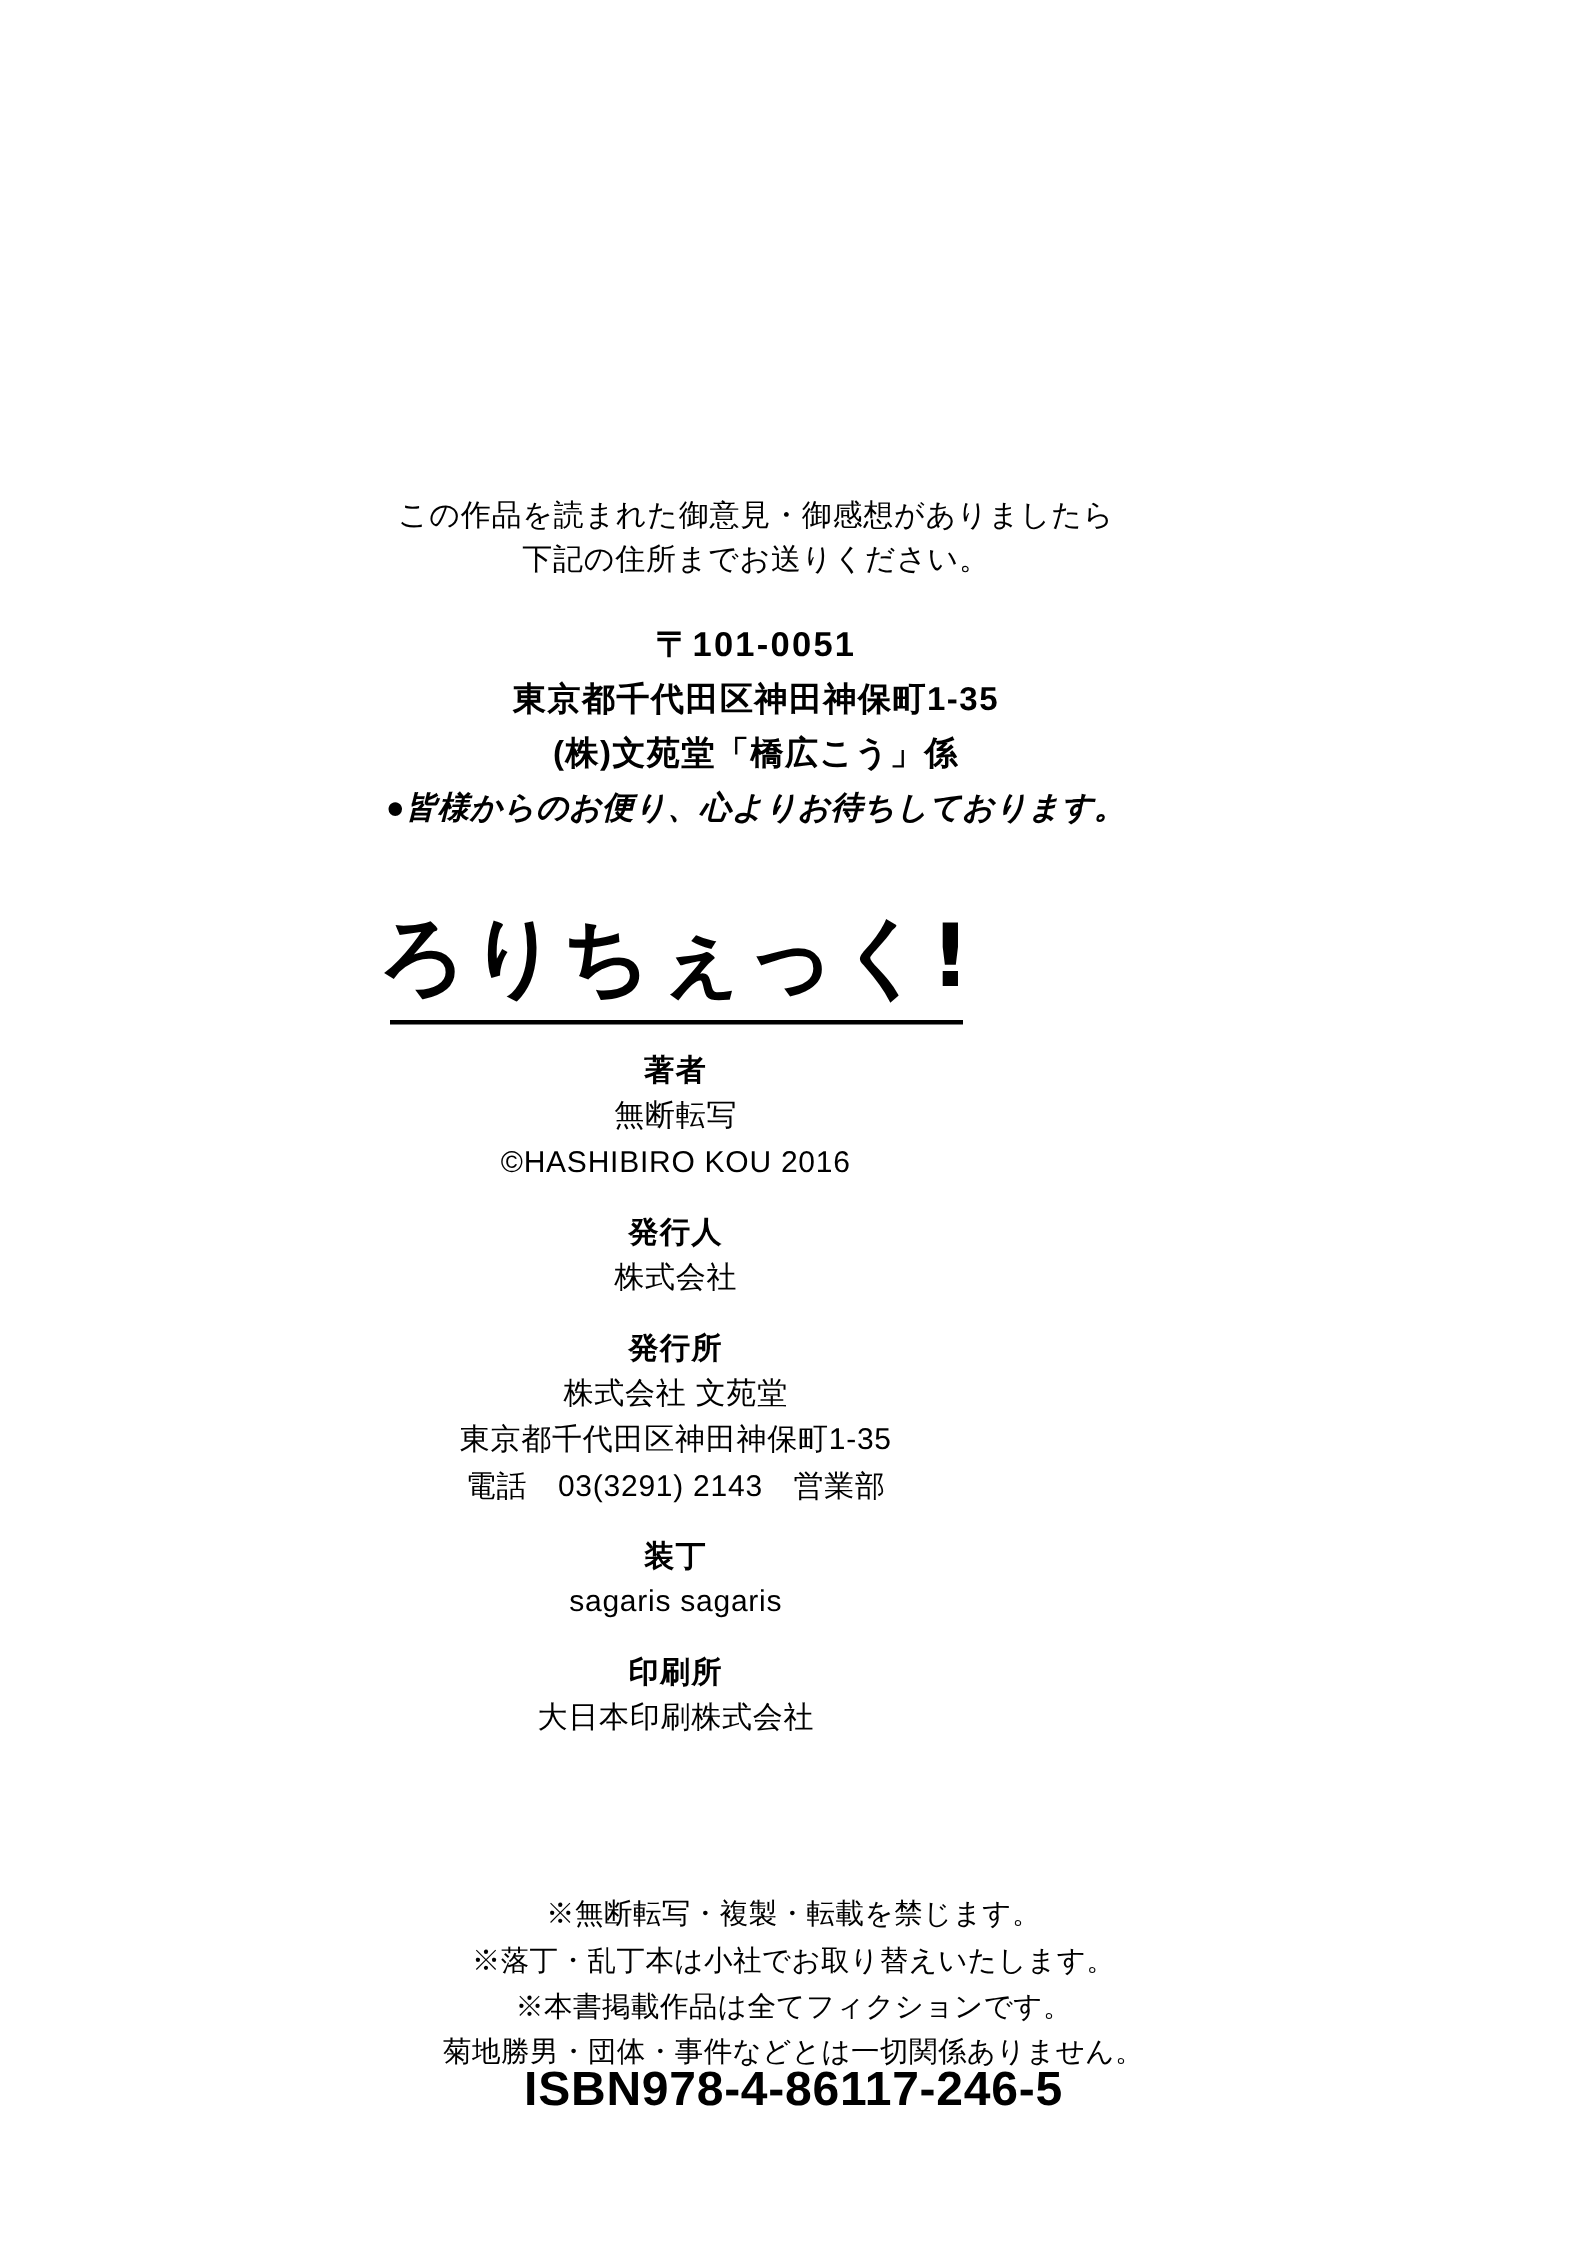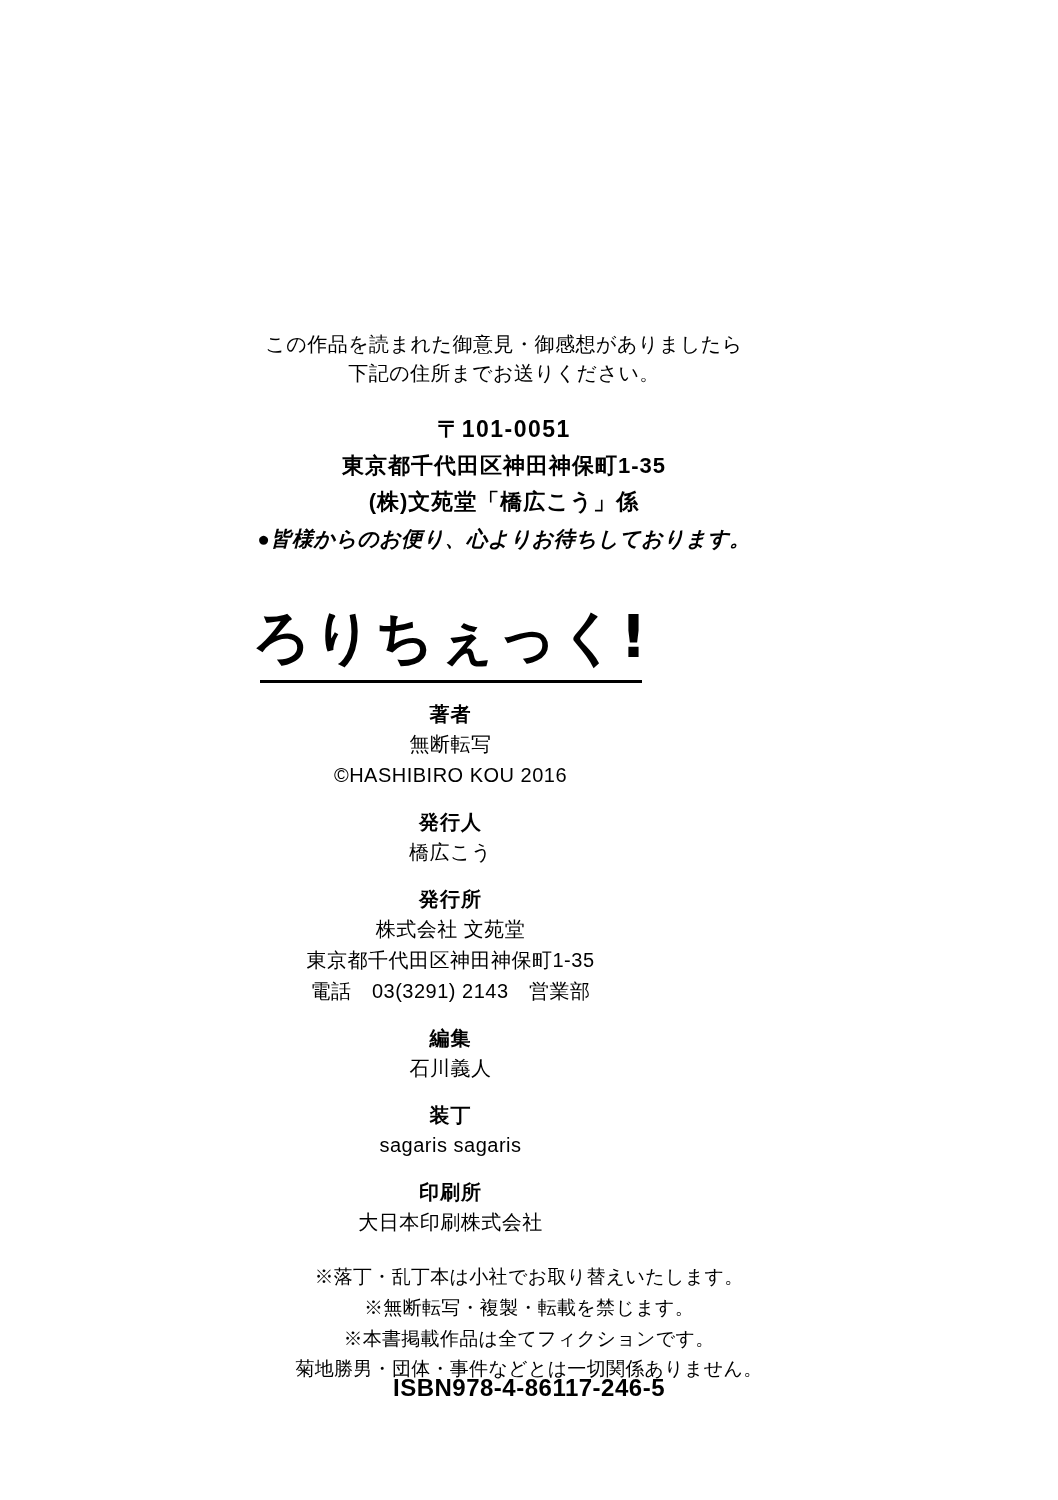--- a/index.html
+++ b/index.html
@@ -120,21 +120,21 @@
     letter-spacing: 0.3px;
     line-height: 1.62;
   }
 
   .isbn {
     position: absolute;
     top: 1374px;
     left: 0;
     width: 1058px;
     text-align: center;
-    font-size: 24px;
+    font-size: 32px;
     font-weight: bold;
     letter-spacing: 0.5px;
   }
 </style>
 </head>
 <body>
 
 <div class="page">
 
   <div class="feedback">
@@ -152,48 +152,44 @@
 
 
     <div class="section">
       <div class="head">著者</div>
       <div class="val">無断転写</div>
       <div class="val latin">©HASHIBIRO KOU 2016</div>
     </div>
 
     <div class="section">
       <div class="head">発行人</div>
-      <div class="val">橋広こう</div>
+      <div class="val">株式会社</div>
     </div>
 
     <div class="section">
       <div class="head">発行所</div>
       <div class="val">株式会社 文苑堂</div>
       <div class="val">東京都千代田区神田神保町1-35</div>
       <div class="val">電話　03(3291) 2143　営業部</div>
     </div>
 
-    <div class="section">
-      <div class="head">編集</div>
-      <div class="val">石川義人</div>
-    </div>
 
     <div class="section">
       <div class="head">装丁</div>
       <div class="val latin">sagaris sagaris</div>
     </div>
 
     <div class="section">
       <div class="head">印刷所</div>
       <div class="val">大日本印刷株式会社</div>
     </div>
   </div>
 
   <div class="disclaimer">
+    <span class="d">※無断転写・複製・転載を禁じます。</span>
     <span class="d">※落丁・乱丁本は小社でお取り替えいたします。</span>
-    <span class="d">※無断転写・複製・転載を禁じます。</span>
     <span class="d">※本書掲載作品は全てフィクションです。</span>
     <span class="d">菊地勝男・団体・事件などとは一切関係ありません。</span>
   </div>
 
   <div class="isbn">ISBN978-4-86117-246-5</div>
 
 </div>
 
 </body></html>

